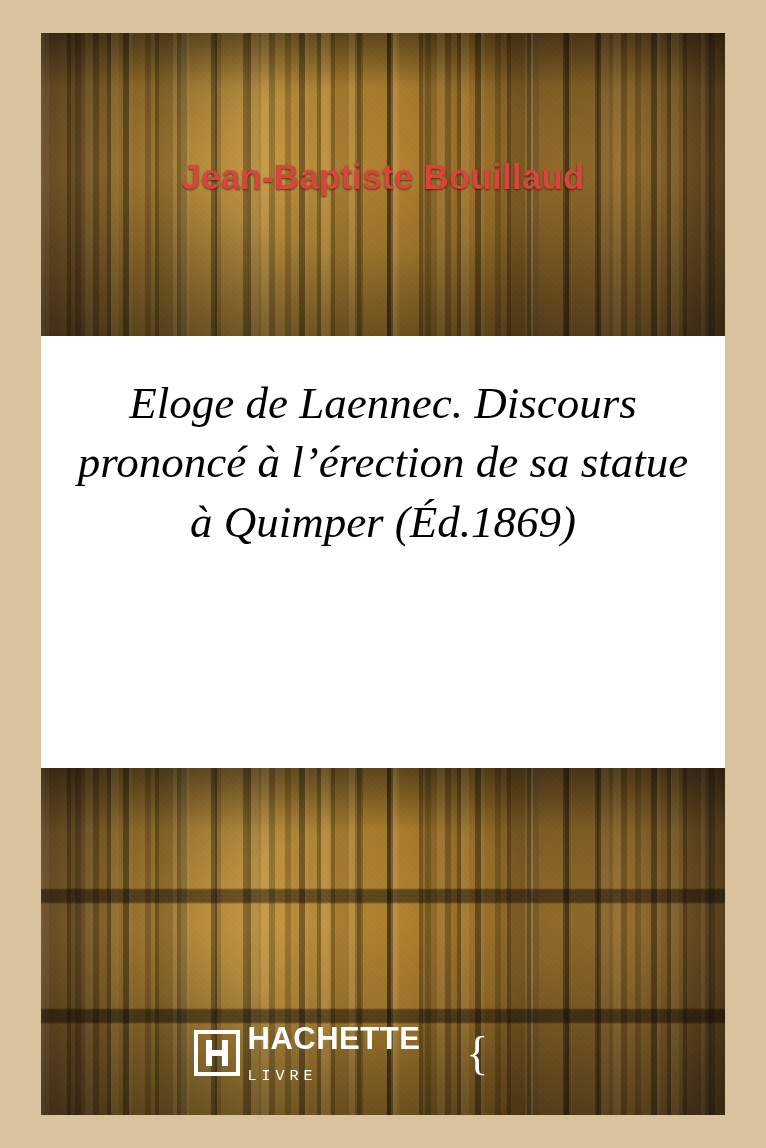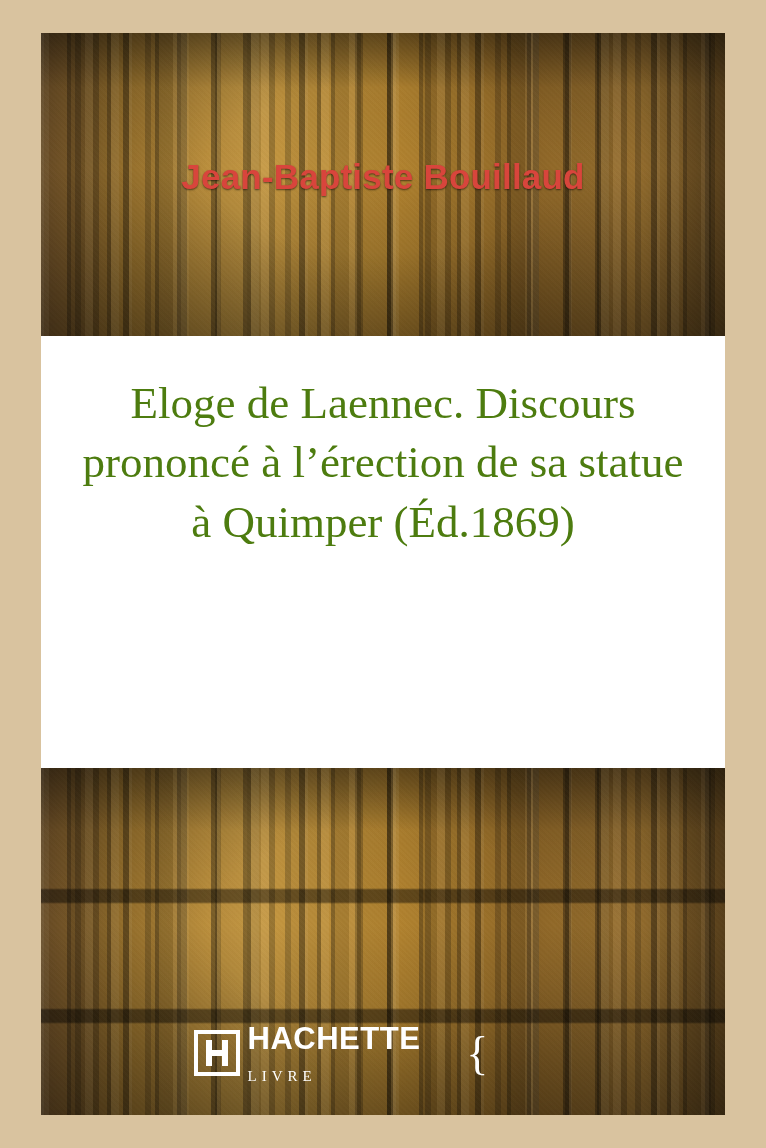--- a/index.html
+++ b/index.html
@@ -147,25 +147,26 @@
     width: 684px;
     height: 432px;
     background: #ffffff;
   }
   .title {
     position: absolute;
     left: 30px;
     right: 30px;
     top: 38px;
     text-align: center;
-    color: #4d7c0f;
+    color: #000000;
     font-family: "Liberation Serif", serif;
     font-size: 45px;
     line-height: 1.32;
     font-weight: normal;
+    font-style: italic;
   }
 
   
   .logos {
     position: absolute;
     left: 0;
     bottom: 22px;
     width: 603px;
     height: 80px;
     display: flex;
@@ -208,21 +209,21 @@
     line-height: 1;
     text-align: left;
   }
   .hachette .w1 {
     font-family: "Liberation Sans", sans-serif;
     font-weight: bold;
     font-size: 31px;
     letter-spacing: 0.5px;
   }
   .hachette .w2 {
-    font-family: Liberation Serif, serif;
+    font-family: Liberation Mono, monospace;
     font-size: 15px;
     letter-spacing: 5px;
     margin-top: 15px;
   }
   .bnf {
     display: flex;
     align-items: center;
     color: #ffffff;
     font-family: "Liberation Serif", serif;
     font-weight: bold;

